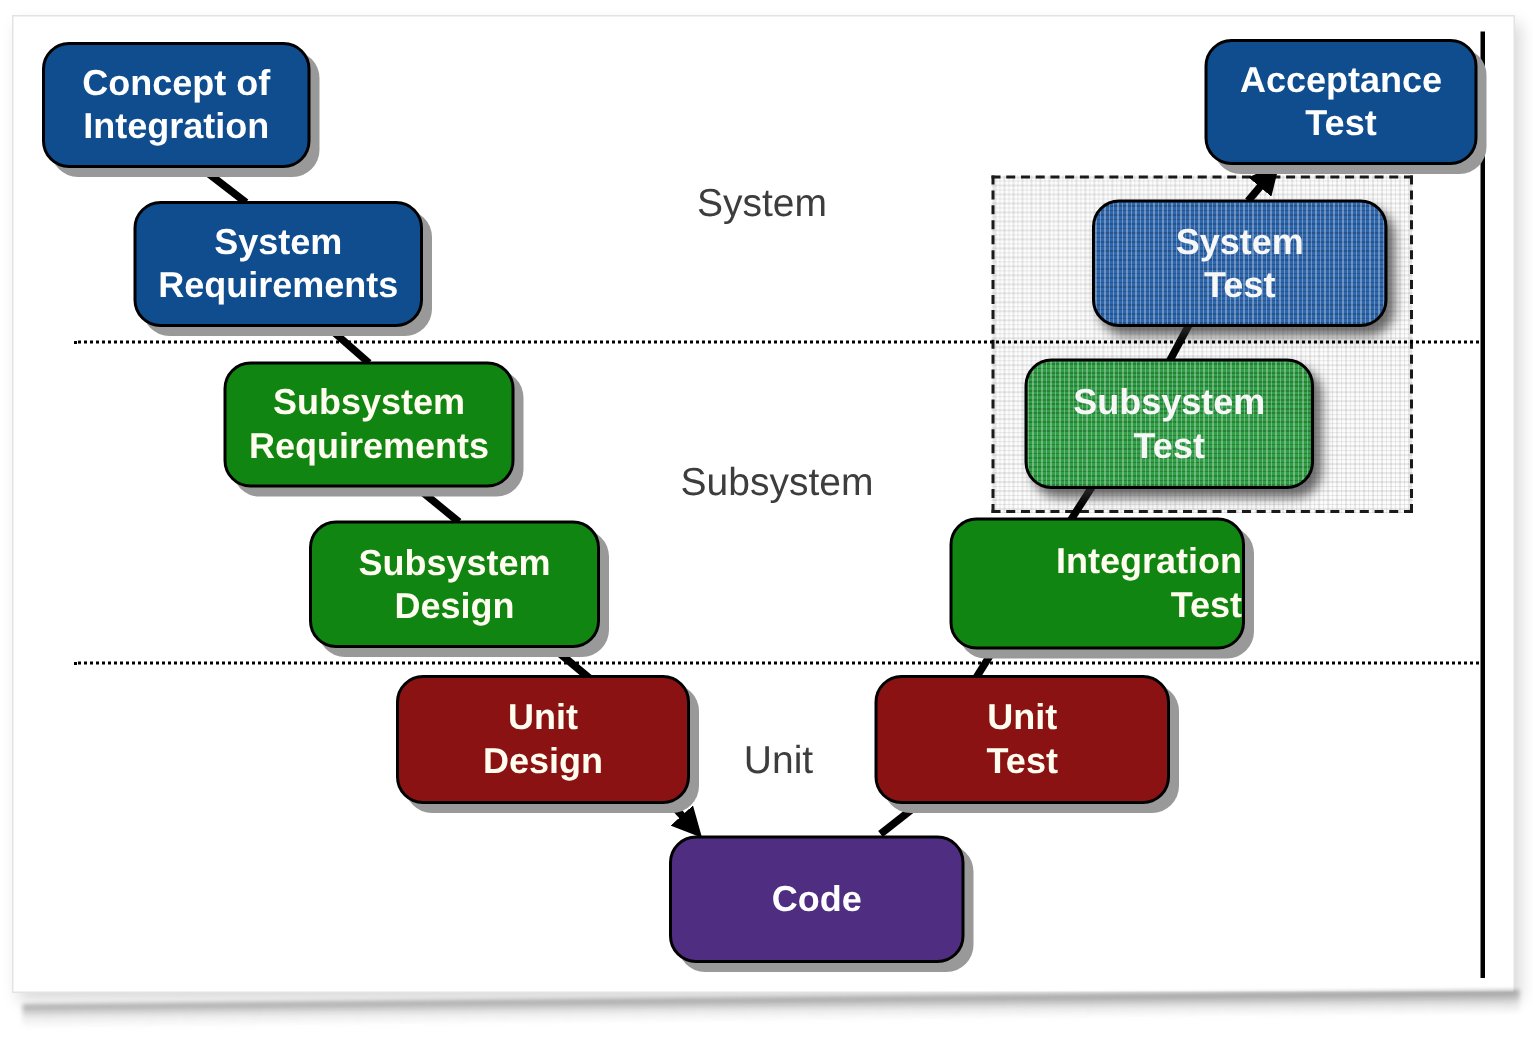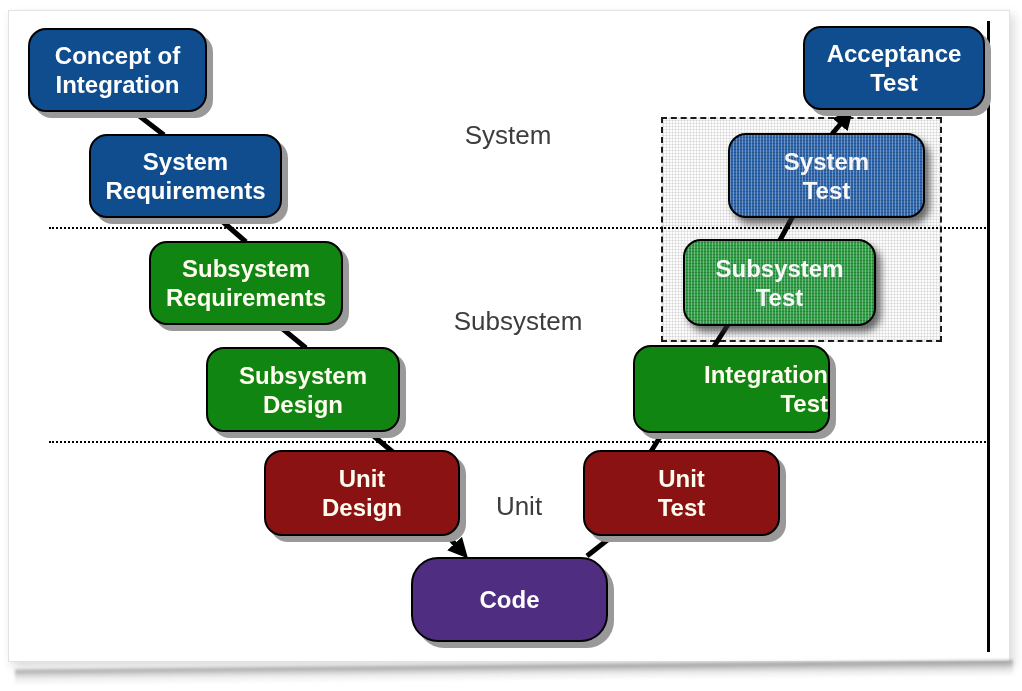--- a/index.html
+++ b/index.html
@@ -38,21 +38,21 @@
   .green-text, .red-text{color:#fffdf0;}
   .textured{background-image:
           repeating-linear-gradient(90deg,rgba(255,255,255,.30) 0 1px,transparent 1px 3px),
           repeating-linear-gradient(0deg,rgba(0,0,0,.20) 0 1px,transparent 1px 3px);
         box-shadow:5px 6px 7px rgba(50,50,50,.7);color:#f7f7f7;}
   #b-concept       {left:19px; top:17px; width:175px;height:80px;}
   #b-sysreq        {left:80px; top:123px;width:189px;height:80px;}
   #b-subreq        {left:140px;top:230px;width:190px;height:80px;}
   #b-subdesign     {left:197px;top:336px;width:190px;height:81px;}
   #b-unitdesign    {left:255px;top:439px;width:192px;height:82px;}
-  #b-code          {left:402px;top:546px;width:193px;height:81px;border-radius:27px;}
+  #b-code          {left:437px;top:546px;width:193px;height:81px;}
   #b-unittest      {left:574px;top:439px;width:193px;height:82px;}
   #b-integration   {left:624px;top:334px;width:193px;height:84px;}
   #b-subsystest    {left:674px;top:228px;width:189px;height:83px;}
   #b-systest       {left:719px;top:122px;width:193px;height:81px;}
   #b-acceptance    {left:794px;top:15px; width:178px;height:80px;align-items:center;}
 </style>
 </head>
 <body>
 
 <div id="stage">

